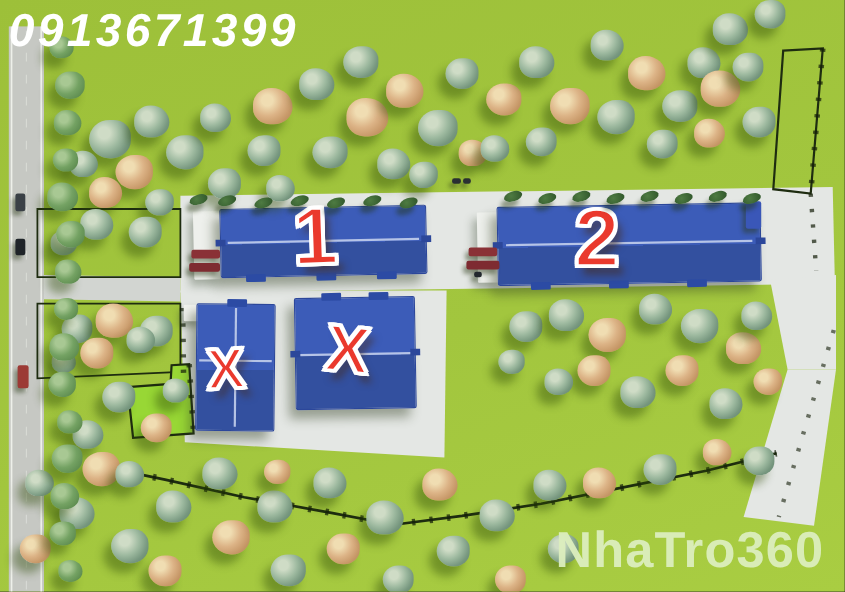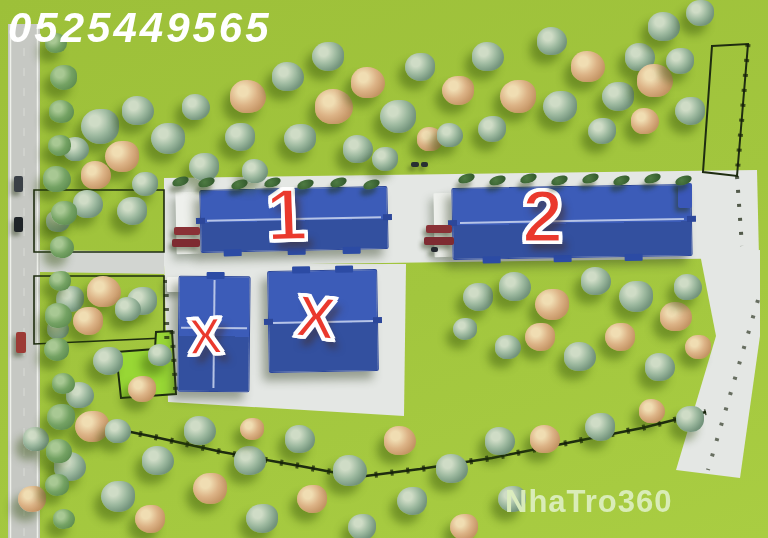--- a/index.html
+++ b/index.html
@@ -45,21 +45,21 @@
 
   .veh{border-radius:2px;box-shadow:-3px 4px 4px rgba(40,55,20,.45);}
   .shed{left:167px;top:277px;width:17px;height:15px;background:#f2f3ef;
     box-shadow:-4px 5px 6px rgba(50,65,40,.4);border-radius:1px;}
 
   .phone{
     left:8px;top:4px;font-size:42px;font-weight:bold;font-style:italic;
     letter-spacing:3px;color:var(--phone,#fff);white-space:nowrap;
   }
   .wm{
-    left:505px;top:484px;font-size:31px;font-weight:bold;letter-spacing:1px;
+    left:505px;top:472px;font-size:46px;font-weight:bold;letter-spacing:1px;
     color:var(--wm,#dceebe);opacity:.95;white-space:nowrap;
   }
 </style>
 </head>
 <body>
 
 <div class="scene" style="--grass: #a2c63e; --grass2: #9dc039; --roof: #3c5cb8; --roofd: #33509f; --red: #ea392d; --wm: #dceebe; --phone: #ffffff;">
 
   <svg class="ground-svg" viewBox="0 0 768 538">
 
@@ -263,15 +263,15 @@
       <div class="bush" style="left: 458px; top: 174px;"></div>
       <div class="bush" style="left: 489px; top: 176px;"></div>
       <div class="bush" style="left: 520px; top: 174px;"></div>
       <div class="bush" style="left: 551px; top: 176px;"></div>
       <div class="bush" style="left: 582px; top: 174px;"></div>
       <div class="bush" style="left: 613px; top: 176px;"></div>
       <div class="bush" style="left: 644px; top: 174px;"></div>
       <div class="bush" style="left: 675px; top: 176px;"></div>
     </div>
 
-  <div class="phone">0525449565</div>
+  <div class="phone">0913671399</div>
   <div class="wm">NhaTro360</div>
 </div>
 
 </body></html>

